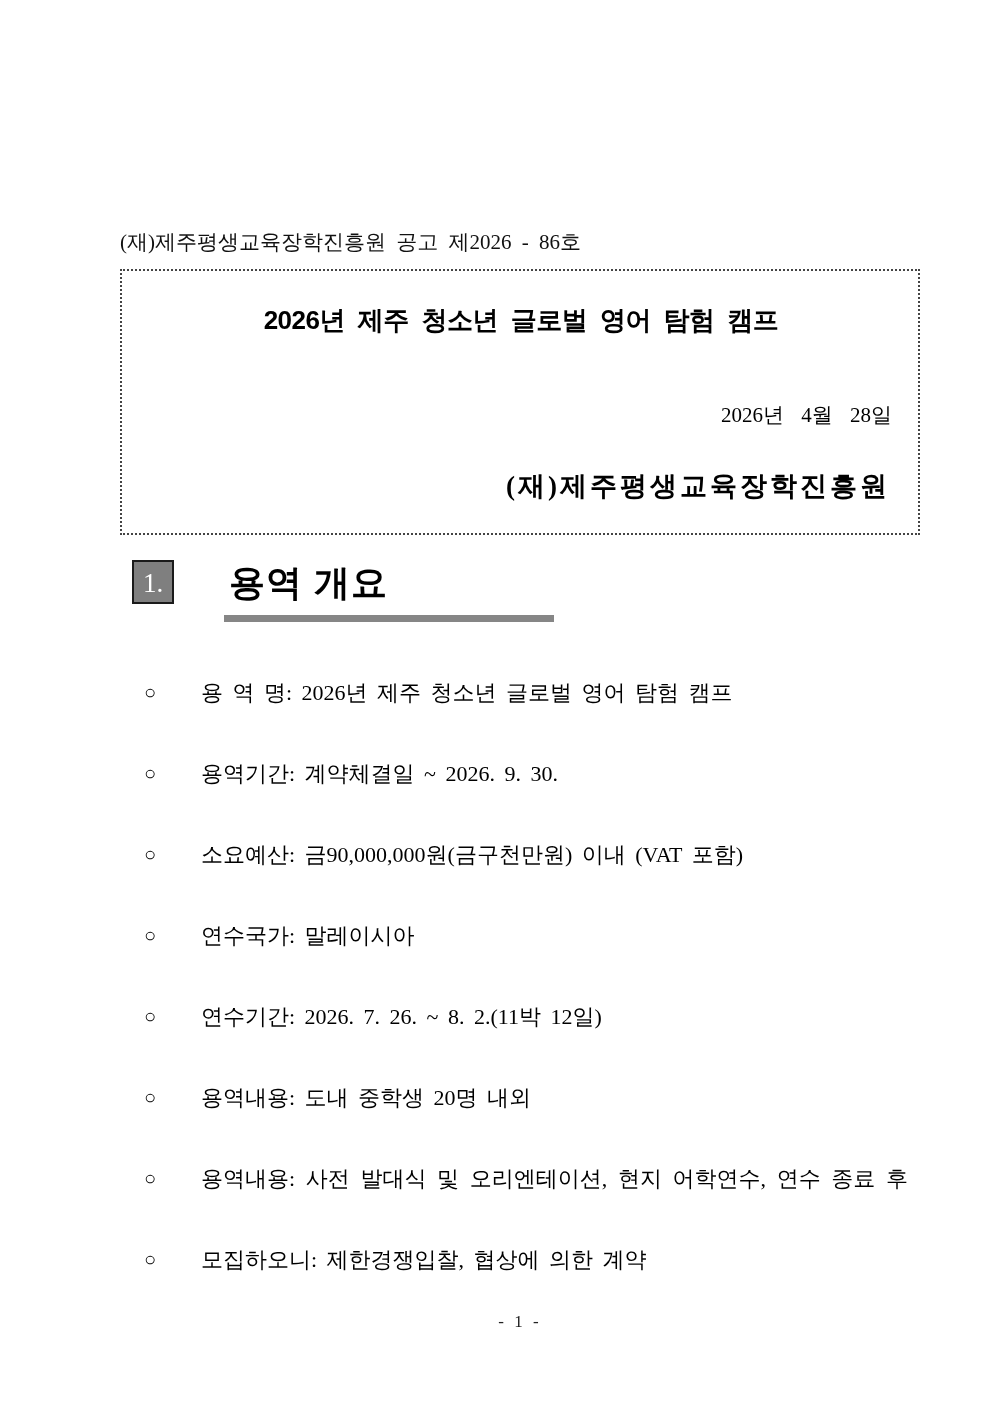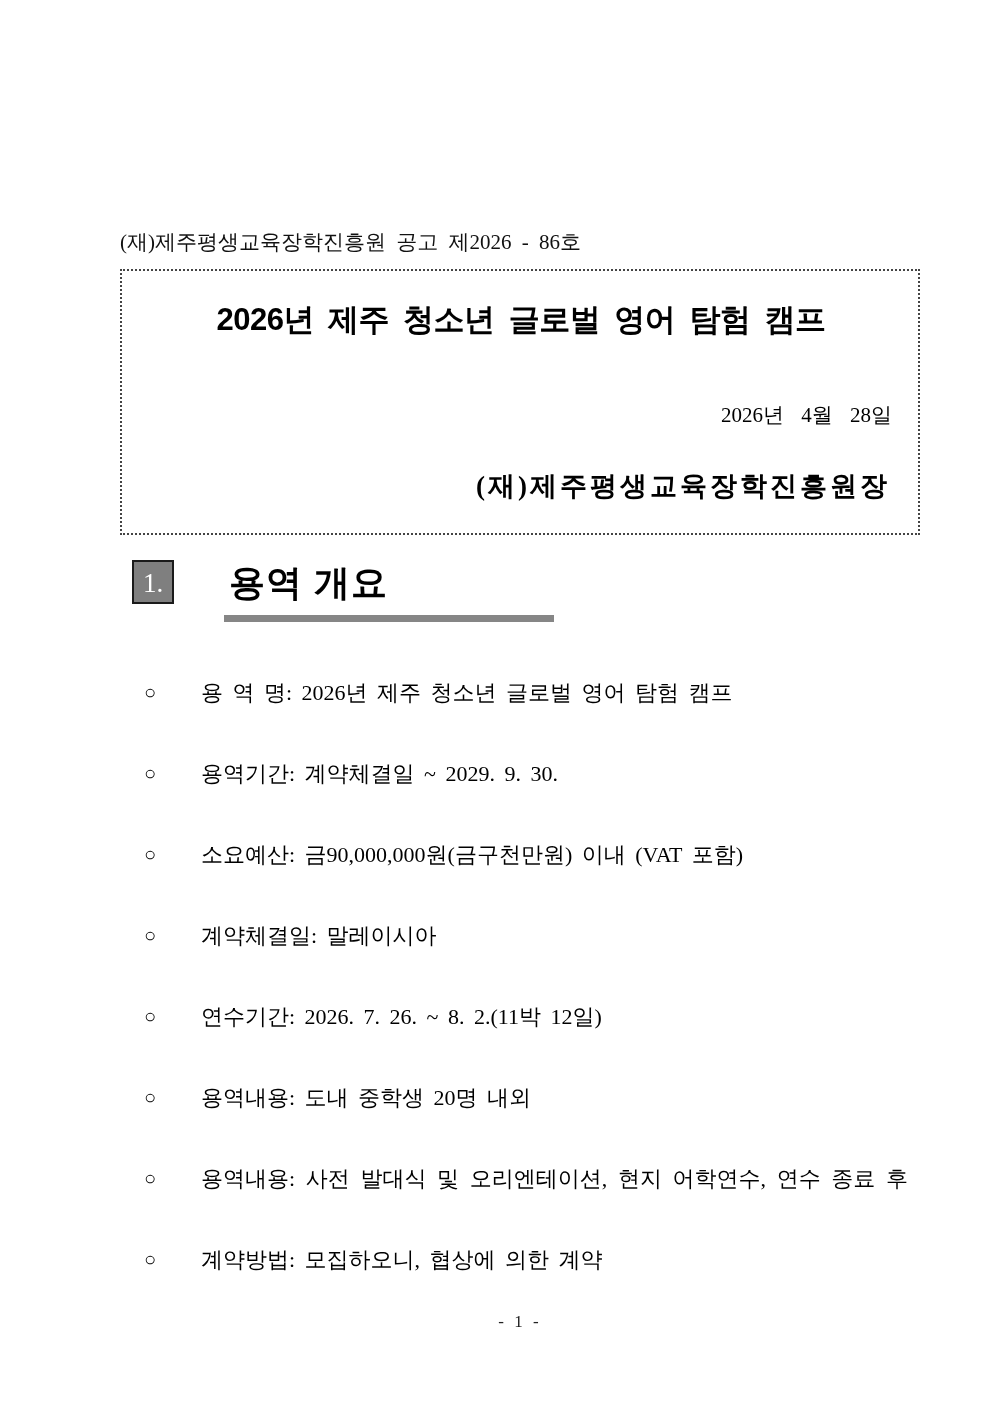--- a/index.html
+++ b/index.html
@@ -26,21 +26,21 @@
   .notice-box {
     margin-top: 14px;
     border: 2px dotted #444;
     padding: 14px 14px 16px 16px;
   }
   .notice-title {
     margin-top: 10px;
     text-align: center;
     font-family: "Liberation Sans", "DejaVu Sans", sans-serif;
     font-weight: bold;
-    font-size: 31px;
+    font-size: 26px;
     line-height: 46px;
     word-spacing: 6px;
     letter-spacing: -0.5px;
   }
   .notice-body {
     margin-top: 40px;
     font-size: 22px;
     line-height: 49px;
     word-spacing: 6px;
   }
@@ -133,62 +133,62 @@
     <div class="doc-number">(재)제주평생교육장학진흥원 공고 제2026 - 86호</div>
 
     <div class="notice-box">
       <div class="notice-title">
         <div>2026년 제주 청소년 글로벌 영어 탐험 캠프</div>
       </div>
 
 
       <div class="notice-date">2026년 4월 28일</div>
 
-      <div class="notice-sign">(재)제주평생교육장학진흥원장</div>
+      <div class="notice-sign">(재)제주평생교육장학진흥원</div>
     </div>
 
     <div class="section-header">
       <div class="section-number">1.</div>
       <div class="section-title-wrap">
         <div class="section-title">용역 개요</div>
         <div class="section-underline"></div>
       </div>
     </div>
 
     <div class="b-list">
       <div class="b-row">
         <span class="bullet">○</span>
         <span class="b-text">용 역 명: 2026년 제주 청소년 글로벌 영어 탐험 캠프</span>
       </div>
       <div class="b-row">
         <span class="bullet">○</span>
-        <span class="b-text">용역기간: 계약체결일 ~ 2029. 9. 30.</span>
+        <span class="b-text">용역기간: 계약체결일 ~ 2026. 9. 30.</span>
       </div>
       <div class="b-row">
         <span class="bullet">○</span>
         <span class="b-text">소요예산: 금90,000,000원(금구천만원) 이내 (VAT 포함)</span>
       </div>
       <div class="b-row">
         <span class="bullet">○</span>
-        <span class="b-text">계약체결일: 말레이시아</span>
+        <span class="b-text">연수국가: 말레이시아</span>
       </div>
       <div class="b-row">
         <span class="bullet">○</span>
         <span class="b-text">연수기간: 2026. 7. 26. ~ 8. 2.(11박 12일)</span>
       </div>
       <div class="b-row">
         <span class="bullet">○</span>
         <span class="b-text">용역내용: 도내 중학생 20명 내외</span>
       </div>
       <div class="b-row">
         <span class="bullet">○</span>
         <span class="b-text jl">용역내용: 사전 발대식 및 오리엔테이션, 현지 어학연수, 연수 종료 후</span>
       </div>
       <div class="b-row">
         <span class="bullet">○</span>
-        <span class="b-text">계약방법: 모집하오니, 협상에 의한 계약</span>
+        <span class="b-text">모집하오니: 제한경쟁입찰, 협상에 의한 계약</span>
       </div>
     </div>
 
   </div>
 
   <div class="page-number">- 1 -</div>
 </div>
 
 </body></html>

